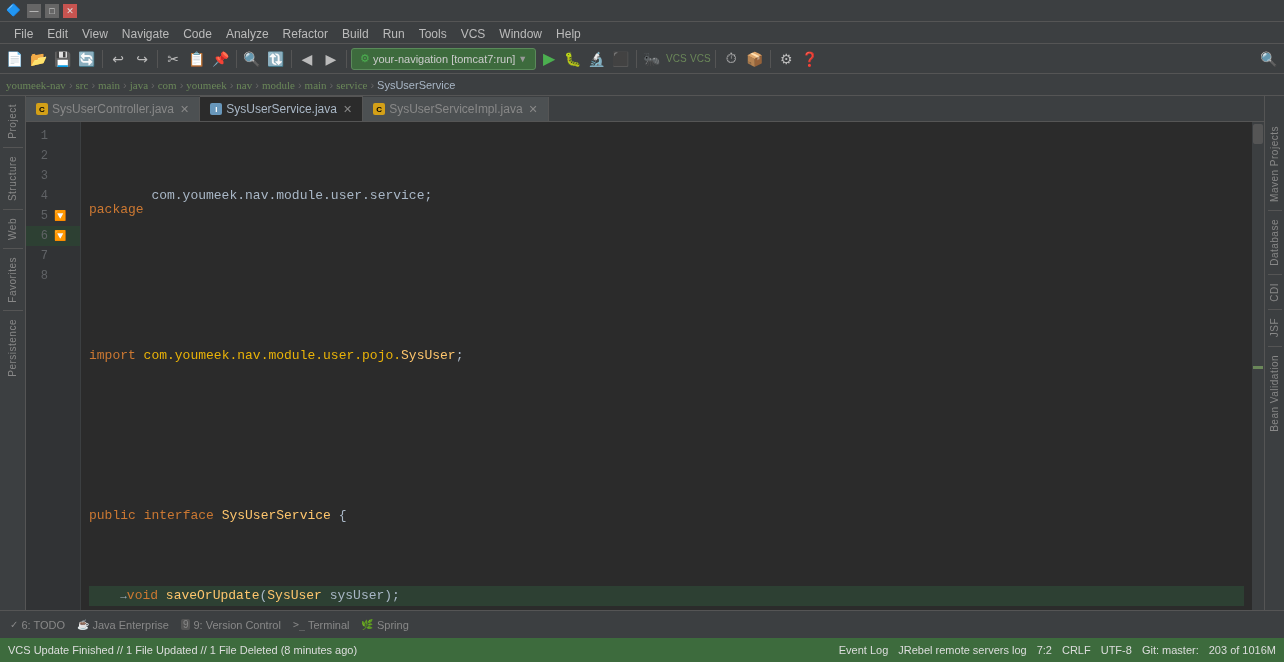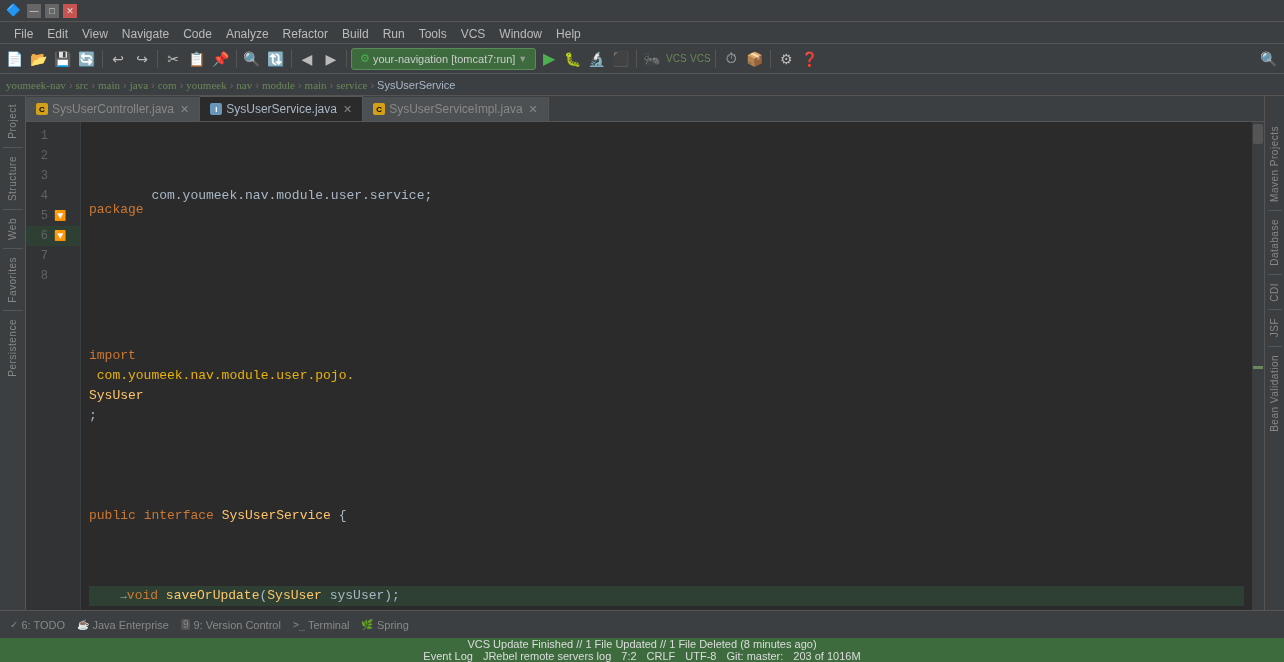--- a/index.html
+++ b/index.html
@@ -150,21 +150,20 @@
     #status-bar {
       background: #3d6b3d;
       height: 24px;
       display: flex;
       align-items: center;
       padding: 0 8px;
       justify-content: space-between;
       font-size: 11px;
       font-family: Arial, sans-serif;
       color: #ddd;
-      flex-direction: column;
     }
     .status-left { display: flex; align-items: center; gap: 6px; }
     .status-right { display: flex; align-items: center; gap: 8px; }
 
     
     .vert-label {
       writing-mode: vertical-rl;
       font-size: 10px;
       color: #888;
       cursor: pointer;
@@ -368,21 +367,21 @@
 
       <div id="code-area" style="flex:1; padding:4px 8px; font-size:13px; line-height:20px; font-family:'Courier New',monospace; overflow:hidden; background:#2b2b2b;">
         
         <div style="height:20px; display:flex; align-items:center;">
           <span class="kw" style="color:#cc7832;margin-top:28px;">package</span>
           <span style="color:#a9b7c6;"> com.youmeek.nav.module.user.</span><span style="color:#a9b7c6;">service</span><span style="color:#a9b7c6;">;</span>
         </div>
         
         <div style="height:20px;">&nbsp;</div>
         
-        <div style="height:20px; display:flex; align-items:flex-start;flex-direction:column;">
+        <div style="height:20px; display:flex; align-items:flex-end;">
           <span class="kw" style="color:#cc7832;">import</span>
           <span style="color:#eab308;"> com.youmeek.nav.module.user.pojo.</span><span style="color:#ffc66d;">SysUser</span><span style="color:#a9b7c6;">;</span>
         </div>
         
         <div style="height:20px;">&nbsp;</div>
         
         <div style="height:20px; display:flex; align-items:center;">
           <span class="kw" style="color:#cc7832;">public</span>
           <span style="color:#a9b7c6;"> </span>
           <span class="kw" style="color:#cc7832;">interface</span>

